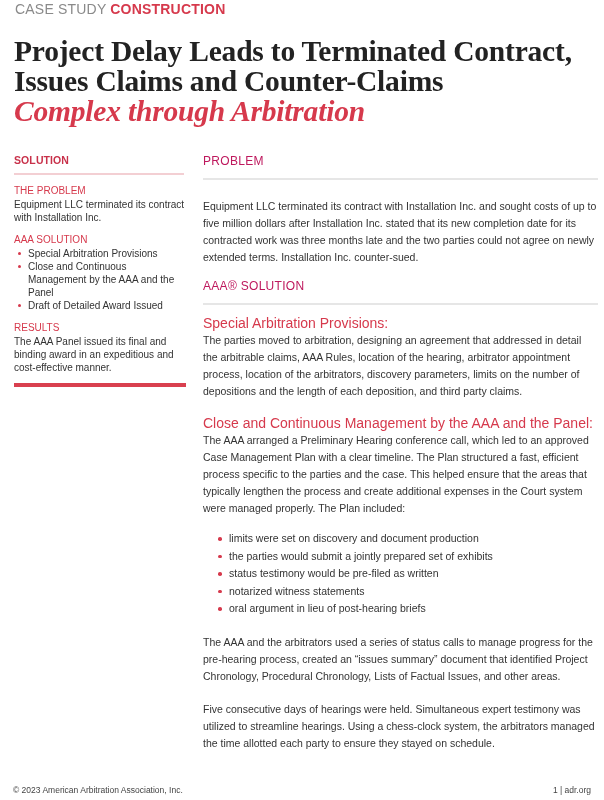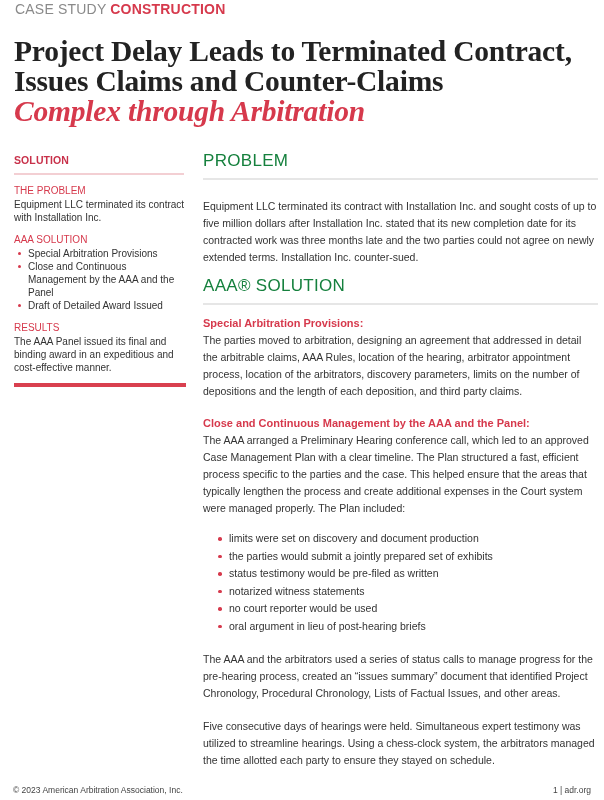--- a/index.html
+++ b/index.html
@@ -19,24 +19,24 @@
     .side-rule { height: 2px; background: #f3cfd3; margin-top: 6px; width: 170px; }
     .side-label { color: #d6394c; font-size: 10px; line-height: 12px; margin-top: 10px; }
     .side-label.first { margin-top: 10px; }
     .side-text { color: #333; font-size: 10px; line-height: 13px; margin-top: 1px; }
     .side-list { list-style: none; margin-top: 1px; }
     .side-list li { position: relative; padding-left: 14px; font-size: 10px; line-height: 13px; color: #333; }
     .side-list li .dot { position: absolute; left: 4px; top: 5px; width: 3px; height: 3px; border-radius: 50%; background: #d6394c; }
     .side-bar { height: 4px; background: #d9404f; margin-top: 9px; width: 172px; }
 
     .main { position: absolute; left: 203px; top: 153px; width: 395px; }
-    .sec-head { color: #15803d; font-size: 17px; line-height: 16px; letter-spacing: 0.3px; }
+    .sec-head { color: #be185d; font-size: 12px; line-height: 16px; letter-spacing: 0.3px; }
     .sec-rule { height: 2px; background: #e6e6e6; margin-top: 9px; }
     .para { font-size: 10.5px; line-height: 17px; color: #333; }
-    .sub-head { color: #d6394c; font-weight: bold; font-size: 11px; line-height: 17px; }
+    .sub-head { color: #d6394c; font-weight: normal; font-size: 14px; line-height: 17px; }
     .bullets { list-style: none; margin-top: 13px; margin-left: 12px; }
     .bullets li { position: relative; padding-left: 14px; font-size: 10.5px; line-height: 17.5px; color: #333; }
     .bullets li .dot { position: absolute; left: 3px; top: 7px; width: 3.5px; height: 3.5px; border-radius: 50%; background: #d6394c; }
 
     .footer-left { position: absolute; left: 13px; top: 785px; font-size: 8.5px; color: #444; }
     .footer-right { position: absolute; right: 13px; top: 785px; font-size: 8.5px; color: #444; }
   </style>
 </head>
 <body>
 
@@ -83,21 +83,20 @@
   <p class="para">The parties moved to arbitration, designing an agreement that addressed in detail the arbitrable claims, AAA Rules, location of the hearing, arbitrator appointment process, location of the arbitrators, discovery parameters, limits on the number of depositions and the length of each deposition, and third party claims.</p>
 
   <div class="sub-head" style="margin-top:15px">Close and Continuous Management by the AAA and the Panel:</div>
   <p class="para">The AAA arranged a Preliminary Hearing conference call, which led to an approved Case Management Plan with a clear timeline. The Plan structured a fast, efficient process specific to the parties and the case. This helped ensure that the areas that typically lengthen the process and create additional expenses in the Court system were managed properly. The Plan included:</p>
 
   <ul class="bullets">
     <li><span class="dot"></span><span>limits were set on discovery and document production</span></li>
     <li><span class="dot"></span><span>the parties would submit a jointly prepared set of exhibits</span></li>
     <li><span class="dot"></span><span>status testimony would be pre-filed as written</span></li>
     <li><span class="dot"></span><span>notarized witness statements</span></li>
-    <li><span class="dot"></span><span>no court reporter would be used</span></li>
     <li><span class="dot"></span><span>oral argument in lieu of post-hearing briefs</span></li>
   </ul>
 
   <p class="para" style="margin-top:16px">The AAA and the arbitrators used a series of status calls to manage progress for the pre-hearing process, created an “issues summary” document that identified Project Chronology, Procedural Chronology, Lists of Factual Issues, and other areas.</p>
   <p class="para" style="margin-top:16px">Five consecutive days of hearings were held. Simultaneous expert testimony was utilized to streamline hearings. Using a chess-clock system, the arbitrators managed the time allotted each party to ensure they stayed on schedule.</p>
 </main>
 
 <div class="footer-left">© 2023 American Arbitration Association, Inc.</div>
 <div class="footer-right">1 | adr.org</div>
 

